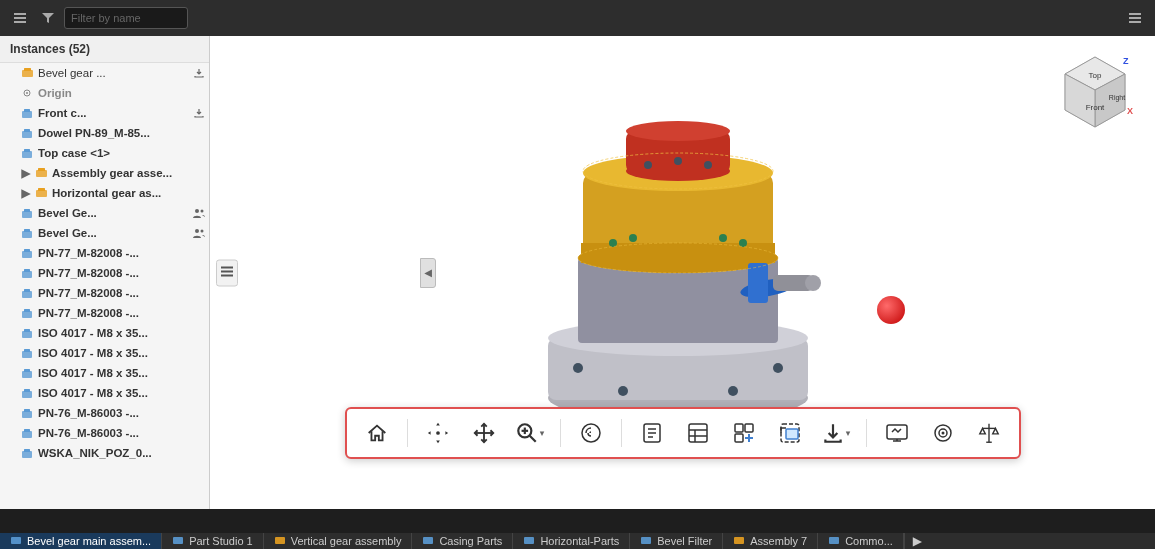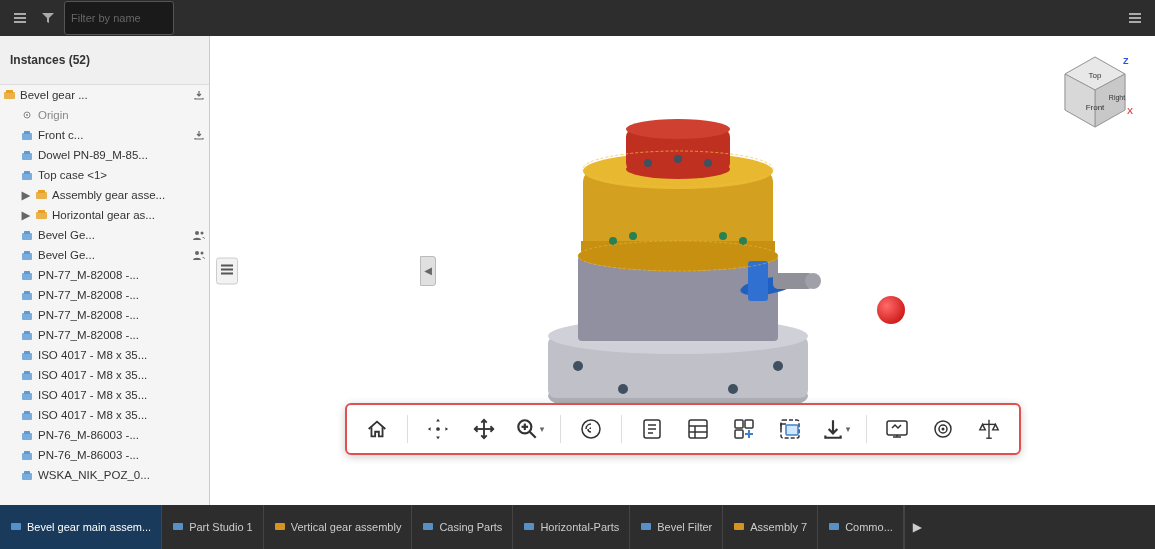--- a/index.html
+++ b/index.html
@@ -7,23 +7,23 @@
     .top-toolbar-icon {
       width: 24px; height: 24px;
       display: flex; align-items: center; justify-content: center;
       color: #ccc; cursor: pointer; border-radius: 3px;
     }
     .filter-input {
       height: 22px;
       background: #1a1a1a;
       border: 1px solid #555;
       color: #ccc;
-      padding: 16px 6px;
+      padding: 4px 6px;
       border-radius: 3px;
-      width: 110px;
+      width: 124px;
       font-size: 11px;
     }
     .filter-input::placeholder { color: #666; }
 
     
     .main-area {
       flex: 1;
       display: flex;
       overflow: hidden;
     }
@@ -32,47 +32,47 @@
     .left-panel {
       width: 210px;
       background: #f5f5f5;
       border-right: 1px solid #ccc;
       display: flex;
       flex-direction: column;
       overflow: hidden;
       flex-shrink: 0;
     }
     .instances-header {
-      padding: 17px 10px;
+      padding: 6px 10px;
       font-weight: bold;
       font-size: 12px;
       color: #333;
       background: #f0f0f0;
       border-bottom: 1px solid #ddd;
     }
     .tree-container {
       flex: 1;
       overflow-y: auto;
       overflow-x: hidden;
     }
     .tree-container::-webkit-scrollbar { width: 6px; }
     .tree-container::-webkit-scrollbar-track { background: #f0f0f0; }
     .tree-container::-webkit-scrollbar-thumb { background: #bbb; border-radius: 3px; }
 
     .tree-item {
       display: flex;
       align-items: center;
-      padding: 2px 4px 2px 2px;
+      padding: 2px 4px 2px 20px;
       cursor: pointer;
       font-size: 11.5px;
       color: #333;
       white-space: nowrap;
       min-height: 20px;
     }
-    .tree-item.indent1 { padding-left: 20px; }
+    .tree-item.indent1 { padding-left: 20px; font-weight: bold; }
 
     .tree-item-icon {
       width: 14px; height: 14px;
       margin-right: 4px;
       flex-shrink: 0;
       display: flex; align-items: center; justify-content: center;
     }
     .tree-item-label {
       overflow: hidden;
       text-overflow: ellipsis;
@@ -141,26 +141,27 @@
     }
     .small-arrow {
       font-size: 9px; color: #666; margin-left: 1px;
     }
     .toolbar-separator {
       width: 1px; height: 28px; background: #ddd; margin: 0 2px;
     }
 
     
     .bottom-tabs {
-      height: 44px;
+      height: 16px;
       background: #2d2d2d;
       display: flex;
       align-items: stretch;
       flex-shrink: 0;
       overflow: hidden;
+      margin-top: 24px;
     }
     .tab-item {
       display: flex;
       align-items: center;
       padding: 0 10px;
       font-size: 11px;
       color: #ccc;
       cursor: pointer;
       border-right: 1px solid #444;
       white-space: nowrap;

